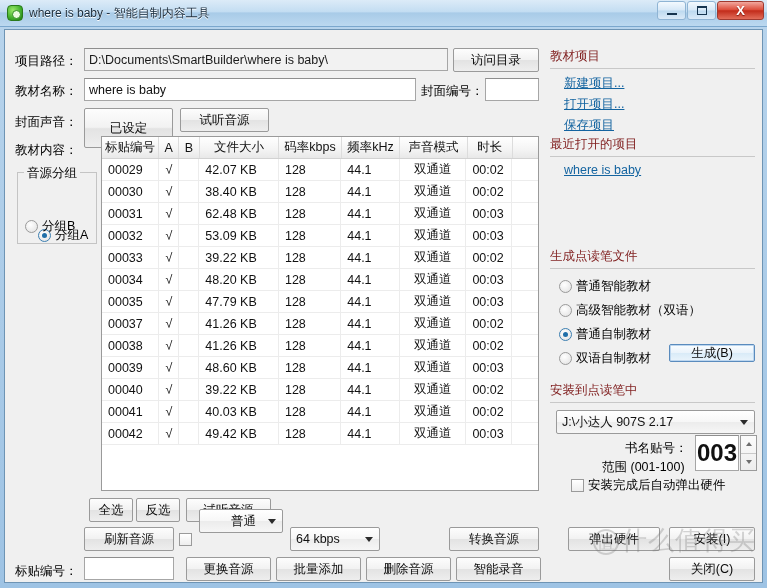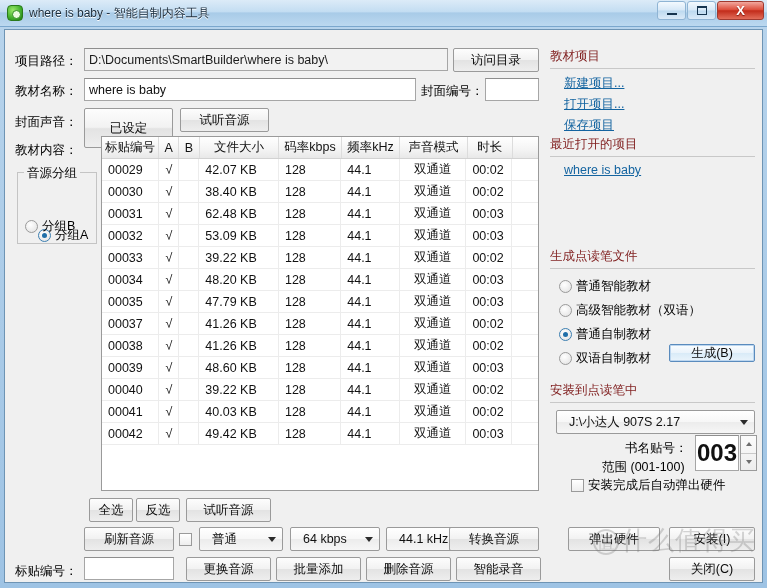--- a/index.html
+++ b/index.html
@@ -99,21 +99,21 @@
     background: linear-gradient(180deg,#fafdff 0%, #eaf3fb 48%, #d9ebf8 52%, #eaf4fc 100%);
   }
 
   
   .combo {
     position: absolute;
     background: linear-gradient(180deg,#ffffff 0%, #f7f7f7 48%, #ececec 52%, #f6f6f6 100%);
     border: 1px solid #9a9a9a; border-radius: 2px;
     font-size: 12.5px; color: #111;
     display: flex; align-items: center;
-    padding-left: 12px; white-space: nowrap; overflow: hidden;
+    padding-left: 5px; white-space: nowrap; overflow: hidden;
   }
   .combo .arrow {
     position: absolute; right: 6px; top: 50%; margin-top: -2px;
     width: 0; height: 0;
     border-left: 4px solid transparent; border-right: 4px solid transparent;
     border-top: 5px solid #2b2b2b;
   }
 
   
   .group {
@@ -439,30 +439,26 @@
     </div>
 
     <div class="btn" style="left:84px; top:468px; width:44px; height:24px;">全选</div>
     <div class="btn" style="left:131px; top:468px; width:44px; height:24px;">反选</div>
     <div class="btn" style="left:181px; top:468px; width:85px; height:24px;">试听音源</div>
 
     <div class="btn" style="left:79px; top:497px; width:90px; height:24px;">刷新音源</div>
     <div class="check" style="left:174px; top:503px;">
       <span class="box"></span>
     </div>
-    <div class="combo" style="left:194px; top:497px; width:84px; height:24px;">
+    <div class="combo" style="left:194px; top:479px; width:84px; height:24px;justify-content:center;">
       <span>普通</span>
       <span class="arrow"></span>
     </div>
     <div class="combo" style="left:285px; top:497px; width:90px; height:24px;">
       <span>64 kbps</span>
-      <span class="arrow"></span>
-    </div>
-    <div class="combo" style="left:381px; top:497px; width:90px; height:24px;">
-      <span>44.1 kHz</span>
       <span class="arrow"></span>
     </div>
     <div class="btn" style="left:444px; top:497px; width:90px; height:24px;">转换音源</div>
 
     <div class="lbl" style="left:10px; top:533px;">标贴编号：</div>
     <div class="tbox" style="left:79px; top:527px; width:90px; height:23px;"></div>
     <div class="btn" style="left:181px; top:527px; width:85px; height:24px;">更换音源</div>
     <div class="btn" style="left:271px; top:527px; width:85px; height:24px;">批量添加</div>
     <div class="btn" style="left:361px; top:527px; width:85px; height:24px;">删除音源</div>
     <div class="btn" style="left:451px; top:527px; width:85px; height:24px;">智能录音</div>

